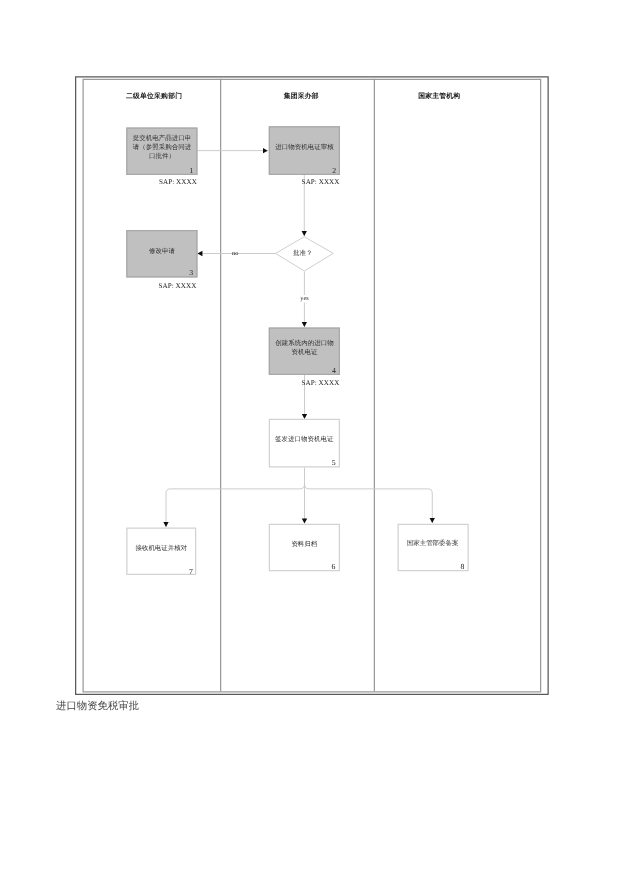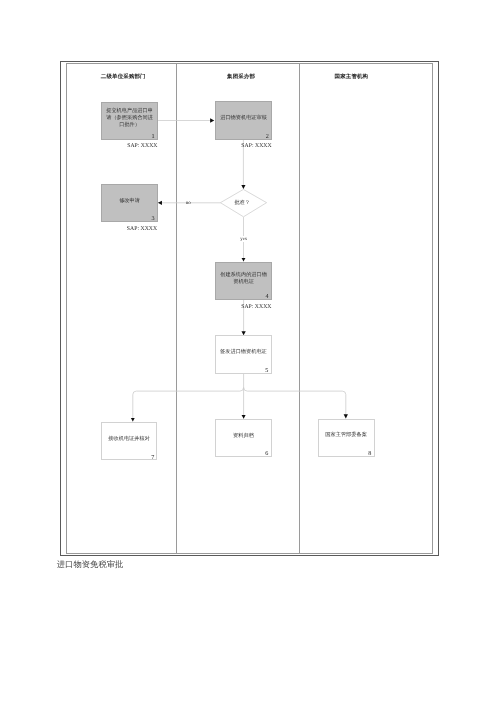--- a/index.html
+++ b/index.html
@@ -114,14 +114,14 @@
   </div>
 
   <svg class="wires" viewBox="0 0 500 708">
     <polygon points="243.4,189.4 266.6,202.65 243.5,216.8 220.4,202.7" fill="#ffffff" stroke="#cfcfcf" stroke-width="0.8"></polygon>
   </svg>
   <div class="diamond-txt" style="left:222.2px;top:198.6px;width:40px;">批准？</div>
 
   <div class="edgelabel" style="left:185.7px;top:200.6px;">no</div>
   <div class="edgelabel mask" style="left:239.5px;top:235.8px;">yes</div>
 
-  <div class="caption" style="left:44.8px;top:558.7px;margin-left:12px;">进口物资免税审批</div>
+  <div class="caption" style="left:44.8px;top:558.7px;">进口物资免税审批</div>
 </div>
 
 </body></html>

